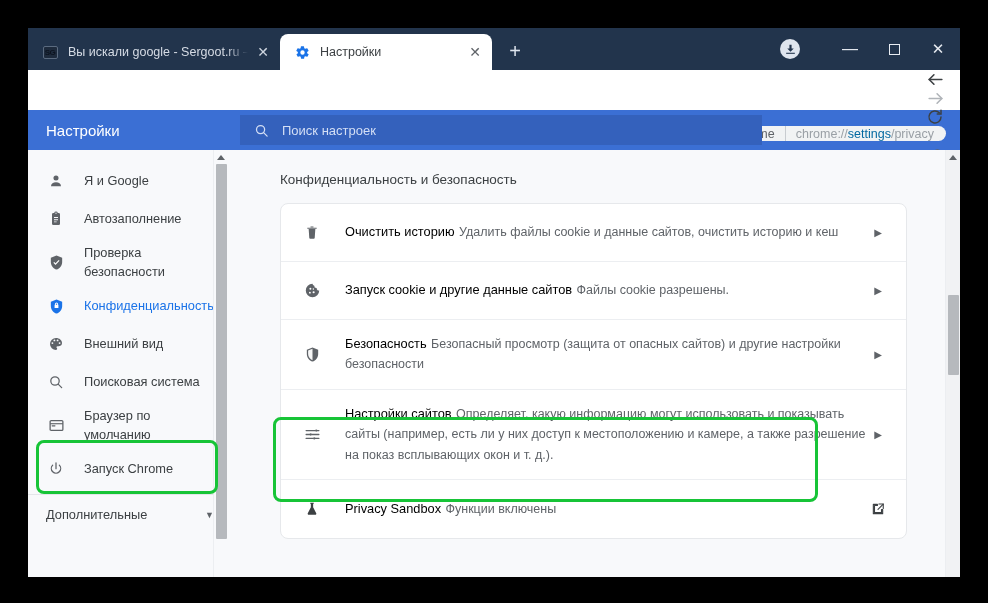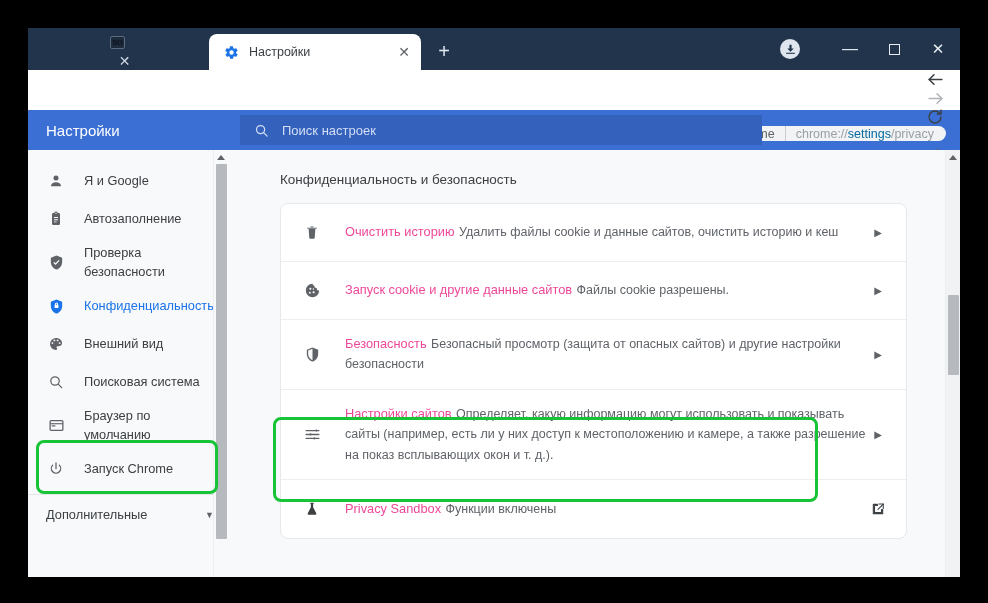--- a/index.html
+++ b/index.html
@@ -29,21 +29,21 @@
   }
   .tab {
     position: relative;
     height: 36px;
     display: flex;
     align-items: center;
     padding: 0 6px 0 14px;
     border-radius: 8px 8px 0 0;
     cursor: default;
   }
-  .tab.inactive { width: 181px; color: #d6dce5; flex-direction: column; }
+  .tab.inactive { width: 252px; color: #d6dce5; }
   .tab.active {
     width: 212px;
     background: #ffffff;
     color: #3c4043;
   }
   .tab-favicon {
     width: 16px; height: 16px;
     flex: 0 0 16px;
     display: flex; align-items: center; justify-content: center;
     margin-right: 10px;
@@ -353,21 +353,21 @@
   .row:last-child { border-bottom: none; }
   .row-ic {
     width: 22px; flex: 0 0 22px;
     margin-right: 22px;
     display: flex; align-items: center; justify-content: center;
     color: #5f6368;
   }
   .row-text { flex: 1 1 auto; min-width: 0; }
   .row-title {
     font-size: 12.8px;
-    color: #ec4899;
+    color: #000000;
     margin-bottom: 4px;
   }
   .row-sub {
     font-size: 12.5px;
     color: #5f6368;
     line-height: 1.55;
   }
   .row-arrow {
     flex: 0 0 20px;
     width: 20px;

